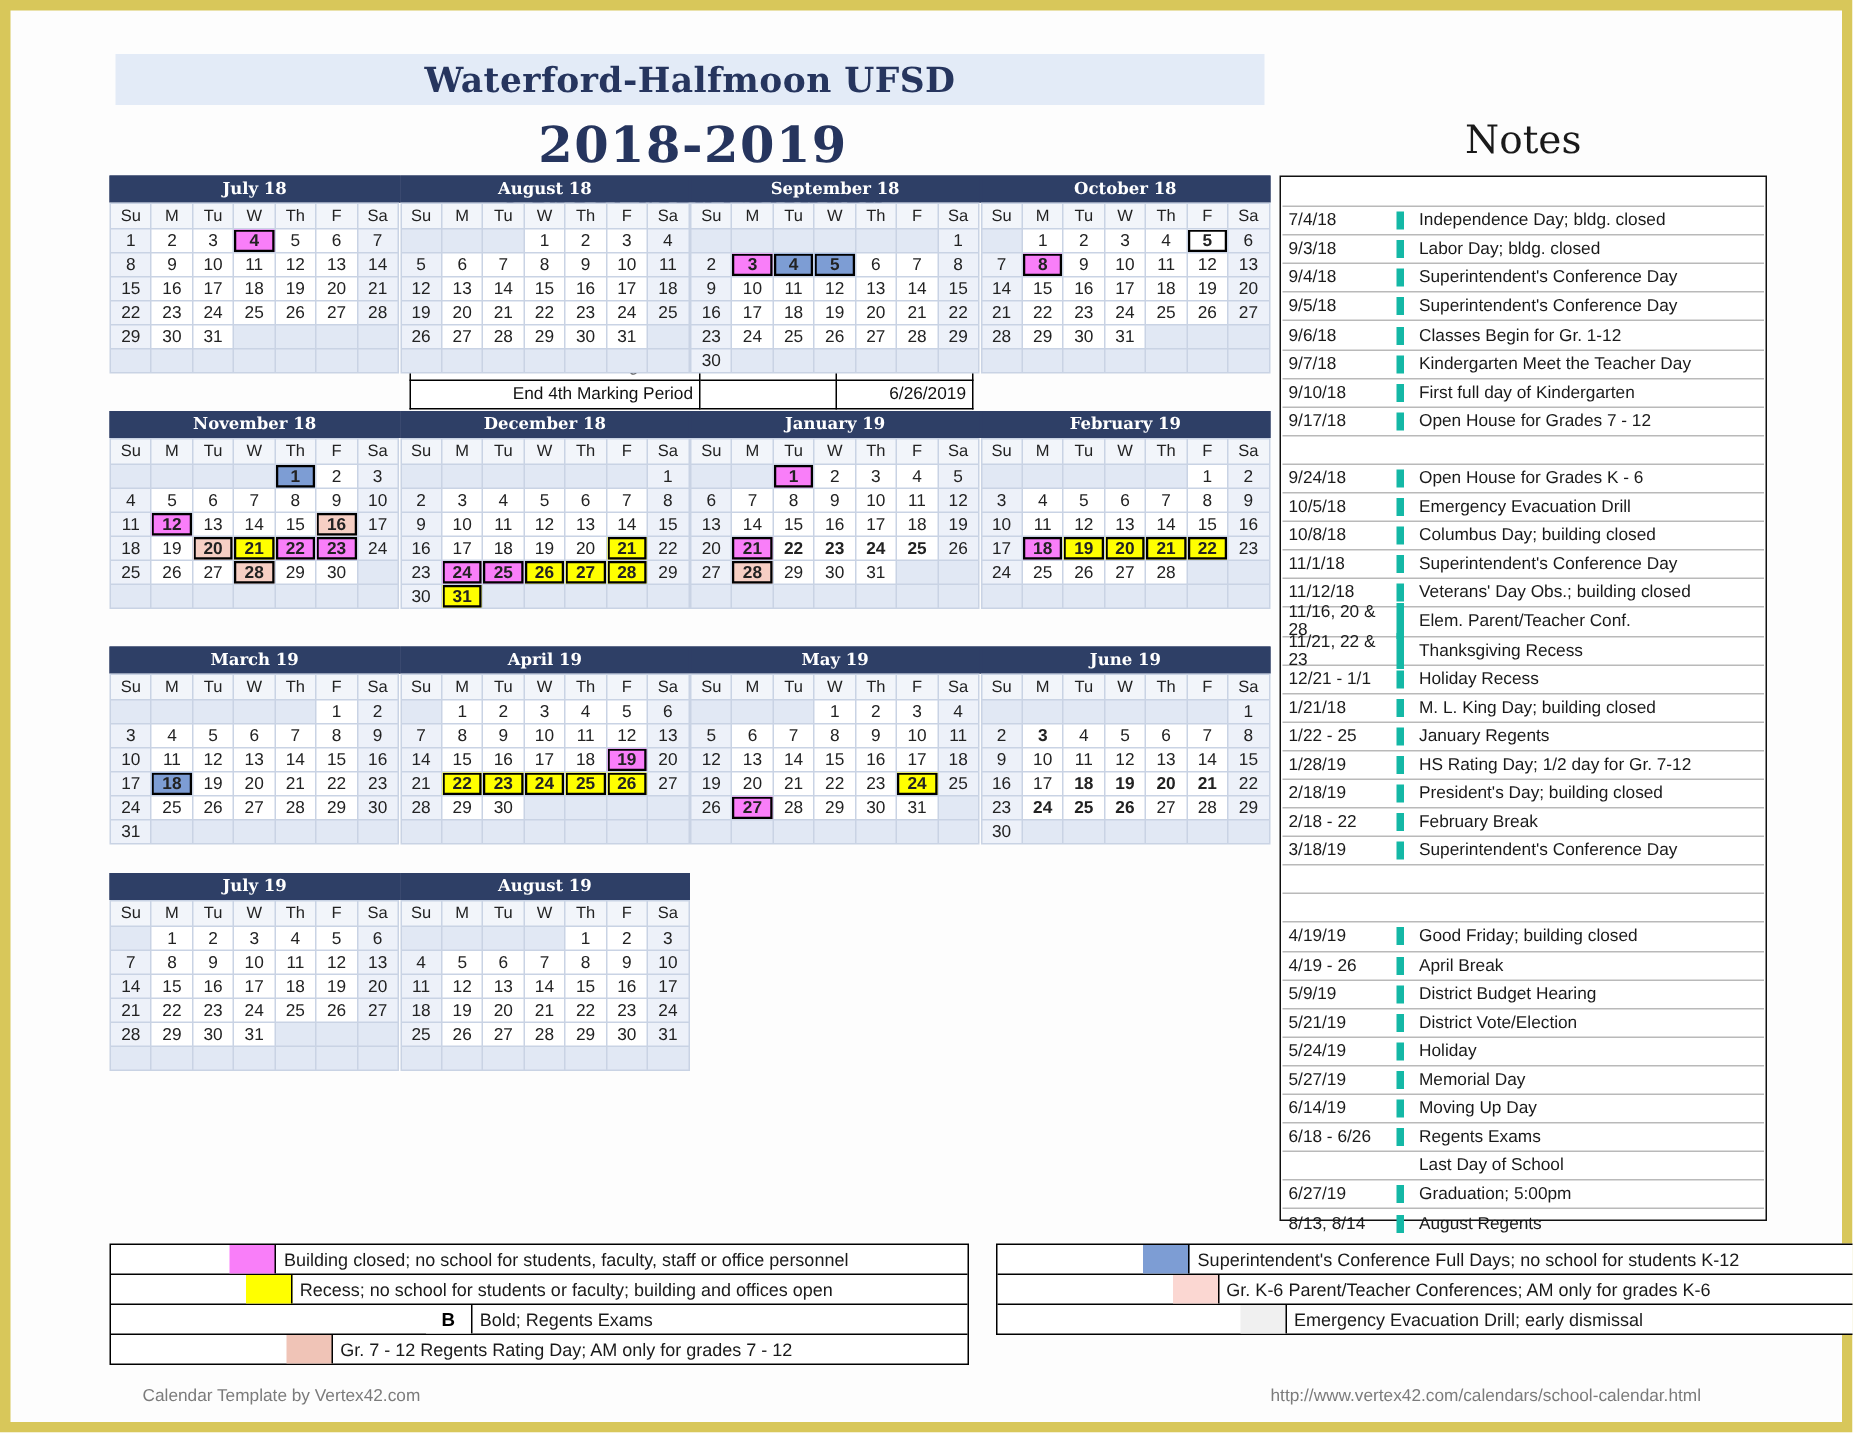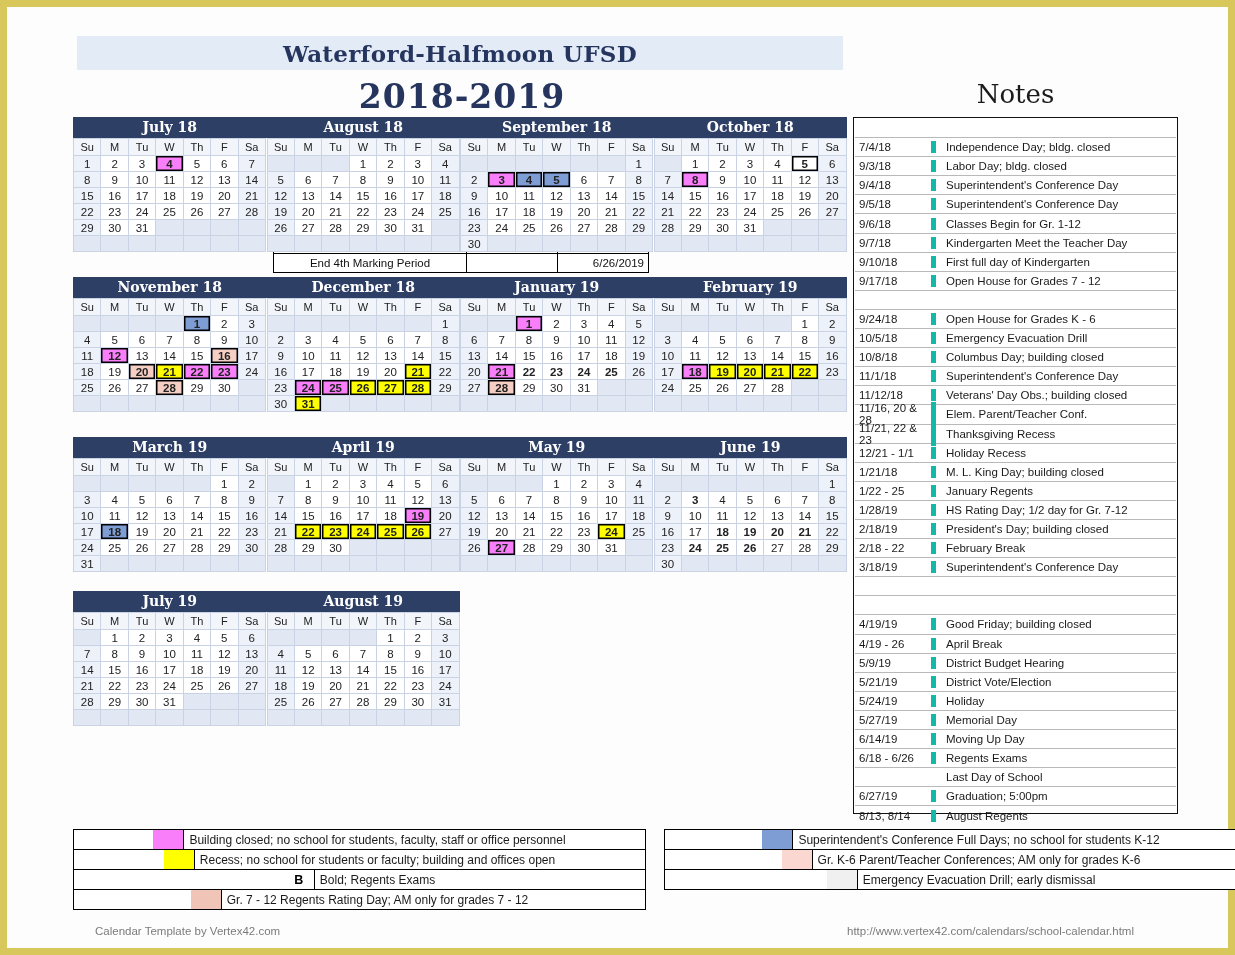--- a/index.html
+++ b/index.html
@@ -55,29 +55,29 @@
     border-collapse:collapse;border:1.5px solid #000;
     font-size:11.5px;color:#111;background:#fff;
   }
   .mp-table td,.mp-table th{
     border:1px solid #000;padding:1px 4px;height:16px;font-weight:normal;
     font-size:11.5px;
   }
   .mp-title{text-align:center;}
   .mp-head{text-align:left;}
   .mp-num{text-align:right;width:82px;}
-  .mp-label{text-align:center;margin-left:32px;}
+  .mp-label{text-align:right;margin-left:32px;}
 
   
   .months{position:absolute;left:66px;top:110px;width:775px;}
   .mrow{display:flex;gap:0px;}
   .mcell{width:193.5px;}
   .mtitle{
     background:#2e3f66;color:#fff;text-align:center;
-    font-family:"DejaVu Serif", serif;font-weight:bold;font-size:14px;
+    font-family:"DejaVu Serif", serif;font-weight:bold;font-size:11px;
     padding:2px 0 3px 0;line-height:1;
     border:1px solid #2e3f66;
   }
   table.cal{
     border-collapse:separate;border-spacing:1px;
     width:193px;background:#c9d3e4;
     table-layout:fixed;
   }
   table.cal th{
     background:#f2f5fa;color:#222;font-weight:normal;font-size:11px;

